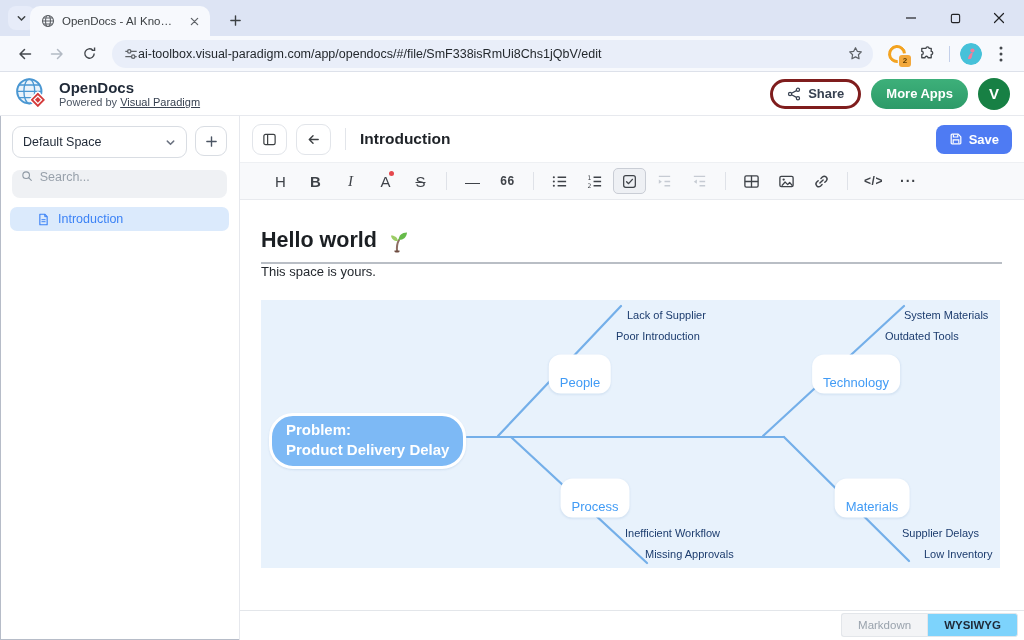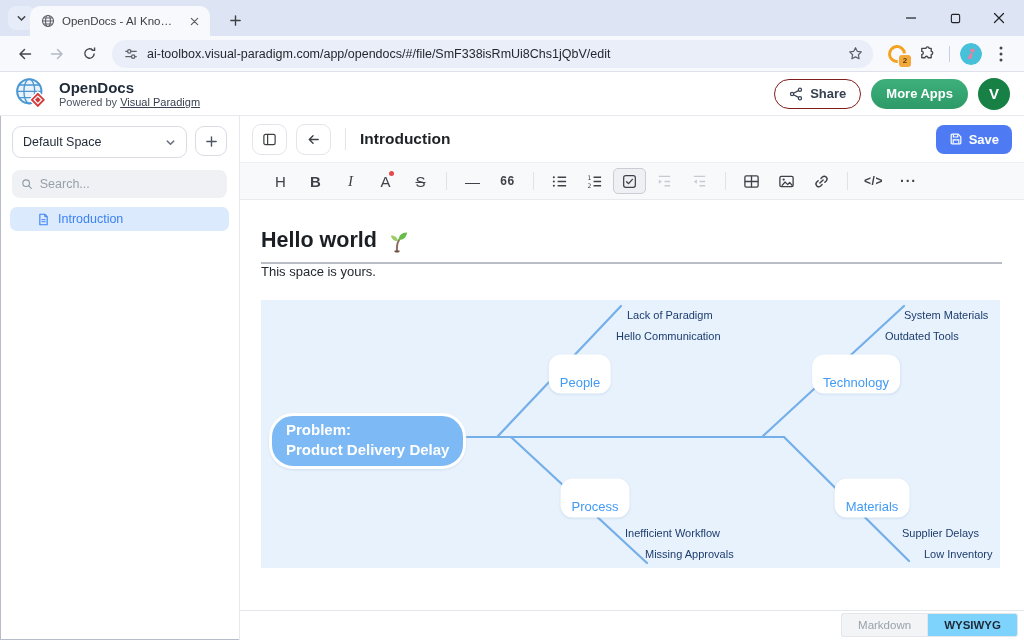--- a/index.html
+++ b/index.html
@@ -12,47 +12,47 @@
   .tab { position:absolute; left:30px; top:6px; width:180px; height:30px; background:#f7f9fd; border-radius:10px 10px 0 0; display:flex; align-items:center; padding:0 8px 0 11px; gap:7px; }
   .tab-title { font-size:11.5px; color:#3c4043; white-space:nowrap; overflow:hidden; text-overflow:ellipsis; flex:1; }
   .tab-close { width:16px; height:16px; border-radius:50%; display:flex; align-items:center; justify-content:center; }
   .newtab { position:absolute; left:222px; top:7px; width:26px; height:26px; border-radius:50%; display:flex; align-items:center; justify-content:center; }
   .win-controls { margin-left:auto; display:flex; align-items:center; gap:30px; padding-right:18px; }
   .win-btn { width:14px; height:14px; display:flex; align-items:center; justify-content:center; }
 
   
   .urlrow { height:36px; background:#f7f9fd; border-bottom:1px solid #dde1ea; display:flex; align-items:center; padding:0 10px 0 12px; gap:6px; flex:0 0 auto; }
   .nav-ic { width:26px; height:26px; display:flex; align-items:center; justify-content:center; border-radius:50%; }
-  .omnibox { flex:1; height:28px; background:#e9eef9; border-radius:14px; display:flex; align-items:center; padding:0 10px 0 12px; gap:9px; margin:0 4px; }
+  .omnibox { flex:1; height:28px; background:#e9eef9; border-radius:14px; display:flex; align-items:center; padding:0 10px 0 12px; margin:0 4px; }
   .url-text { font-size:12.5px; color:#24292e; white-space:nowrap; overflow:hidden; flex:1; }
   .ext-g { position:relative; width:20px; height:20px; margin-left:4px; }
   .ext-g .ring { position:absolute; inset:1px; border:3px solid #f3a321; border-right-color:transparent; border-radius:50%; transform:rotate(40deg); }
   .ext-badge { position:absolute; right:-4px; bottom:-3px; width:12px; height:12px; background:#f3a83c; border-radius:3px; font-size:8px; font-weight:bold; color:#5d3c00; display:flex; align-items:center; justify-content:center; }
   .chrome-sep { width:1px; height:16px; background:#c4d0ea; margin:0 4px; }
   .chrome-avatar { width:22px; height:22px; border-radius:50%; overflow:hidden; }
 
   
   .appheader { height:44px; background:#fff; border-bottom:1px solid #e7e9ee; display:flex; align-items:center; padding:0 14px; gap:10px; flex:0 0 auto;justify-content:center; }
   .brand { display:flex; align-items:center; gap:9px; }
   .brand-name { font-size:15px; font-weight:bold; color:#1f2937; line-height:1.15; }
   .brand-sub { font-size:11px; color:#4b5563; }
   .brand-sub a { color:#374151; }
   .hdr-right { margin-left:auto; display:flex; align-items:center; gap:10px; }
-  .share-btn { height:30px; border:1px solid #7f1d1d; border-radius:15px; background:#fff; display:flex; align-items:center; gap:7px; padding:0 14px; font-size:13px; font-weight:600; color:#374151; }
+  .share-btn { height:30px; border:3px solid #7f1d1d; border-radius:15px; background:#fff; display:flex; align-items:center; gap:7px; padding:0 14px; font-size:13px; font-weight:600; color:#374151; }
   .moreapps-btn { height:30px; border:none; border-radius:15px; background:linear-gradient(180deg,#3db07a,#2d9a68); color:#fff; font-size:13px; font-weight:600; padding:0 15px; }
   .v-avatar { width:32px; height:32px; border-radius:50%; background:#178044; color:#fff; font-size:15px; font-weight:bold; display:flex; align-items:center; justify-content:center; }
 
   
   .bodywrap { flex:1; display:flex; min-height:0; }
   .sidebar { width:240px; border-right:1px solid #e6e8ed; padding-top:10px; display:flex; flex-direction:column; }
   .space-row { display:flex; margin:0 12px; gap:8px; }
   .space-select { flex:1; height:32px; border:1px solid #d9dde3; border-radius:9px; display:flex; align-items:center; justify-content:space-between; padding:0 10px; background:#fff; }
   .space-label { font-size:12.5px; color:#1f2937; }
   .plus-btn { width:32px; height:30px; border:1px solid #d9dde3; border-radius:9px; background:#fff; display:flex; align-items:center; justify-content:center; }
-  .search-box { margin:12px 12px 8px; height:28px; background:#eff1f4; border-radius:8px; display:flex; align-items:center; gap:7px; padding:0 9px; }
+  .search-box { margin:12px 12px 8px; height:28px; background:#eff1f4; border-radius:8px; display:flex; align-items:flex-start; gap:7px; padding:0 9px; }
   .search-box input { border:none; background:transparent; outline:none; font-size:12.5px; color:#374151; width:100%; font-family:inherit; }
   .search-box input::placeholder { color:#98a1ab; }
   .tree-row { display:flex; align-items:center; gap:8px; padding:6px 15px; font-size:12.5px; color:#374151; }
   .tree-row.active { margin:1px 10px; padding:5px 10px 5px 27px; background:#dbeafc; border-radius:7px; color:#3b82f6; }
 
   .content { flex:1; display:flex; flex-direction:column; min-width:0; background:#fff; }
   .doc-header { height:46px; display:flex; align-items:center; padding:0 12px; gap:9px; background:#fff; flex:0 0 auto; }
   .icon-btn { width:35px; height:31px; border:1px solid #e2e5ea; border-radius:9px; background:#fff; display:flex; align-items:center; justify-content:center; }
   .dh-divider { width:1px; height:22px; background:#e2e5ea; margin:0 5px; }
   .doc-title { font-size:15.5px; font-weight:bold; color:#1f2328; }
@@ -390,22 +390,22 @@
           </svg>
           <div class="problem-pill">
             <div>Problem:</div>
             <div>Product Delivery Delay</div>
           </div>
           <div class="branch-pill" style="left:319px;top:74px;">People</div>
           <div class="branch-pill" style="left:595px;top:74px;">Technology</div>
           <div class="branch-pill" style="left:334px;top:198px;">Process</div>
           <div class="branch-pill" style="left:611px;top:198px;">Materials</div>
 
-          <div class="cause" style="left:366px;top:9px;">Lack of Paradigm</div>
-          <div class="cause" style="left:355px;top:30px;">Hello Communication</div>
+          <div class="cause" style="left:366px;top:9px;">Lack of Supplier</div>
+          <div class="cause" style="left:355px;top:30px;">Poor Introduction</div>
           <div class="cause" style="left:643px;top:9px;">System Materials</div>
           <div class="cause" style="left:624px;top:30px;">Outdated Tools</div>
           <div class="cause" style="left:364px;top:227px;">Inefficient Workflow</div>
           <div class="cause" style="left:384px;top:248px;">Missing Approvals</div>
           <div class="cause" style="left:641px;top:227px;">Supplier Delays</div>
           <div class="cause" style="left:663px;top:248px;">Low Inventory</div>
         </div>
       </div>
 
       <div class="mode-footer">

